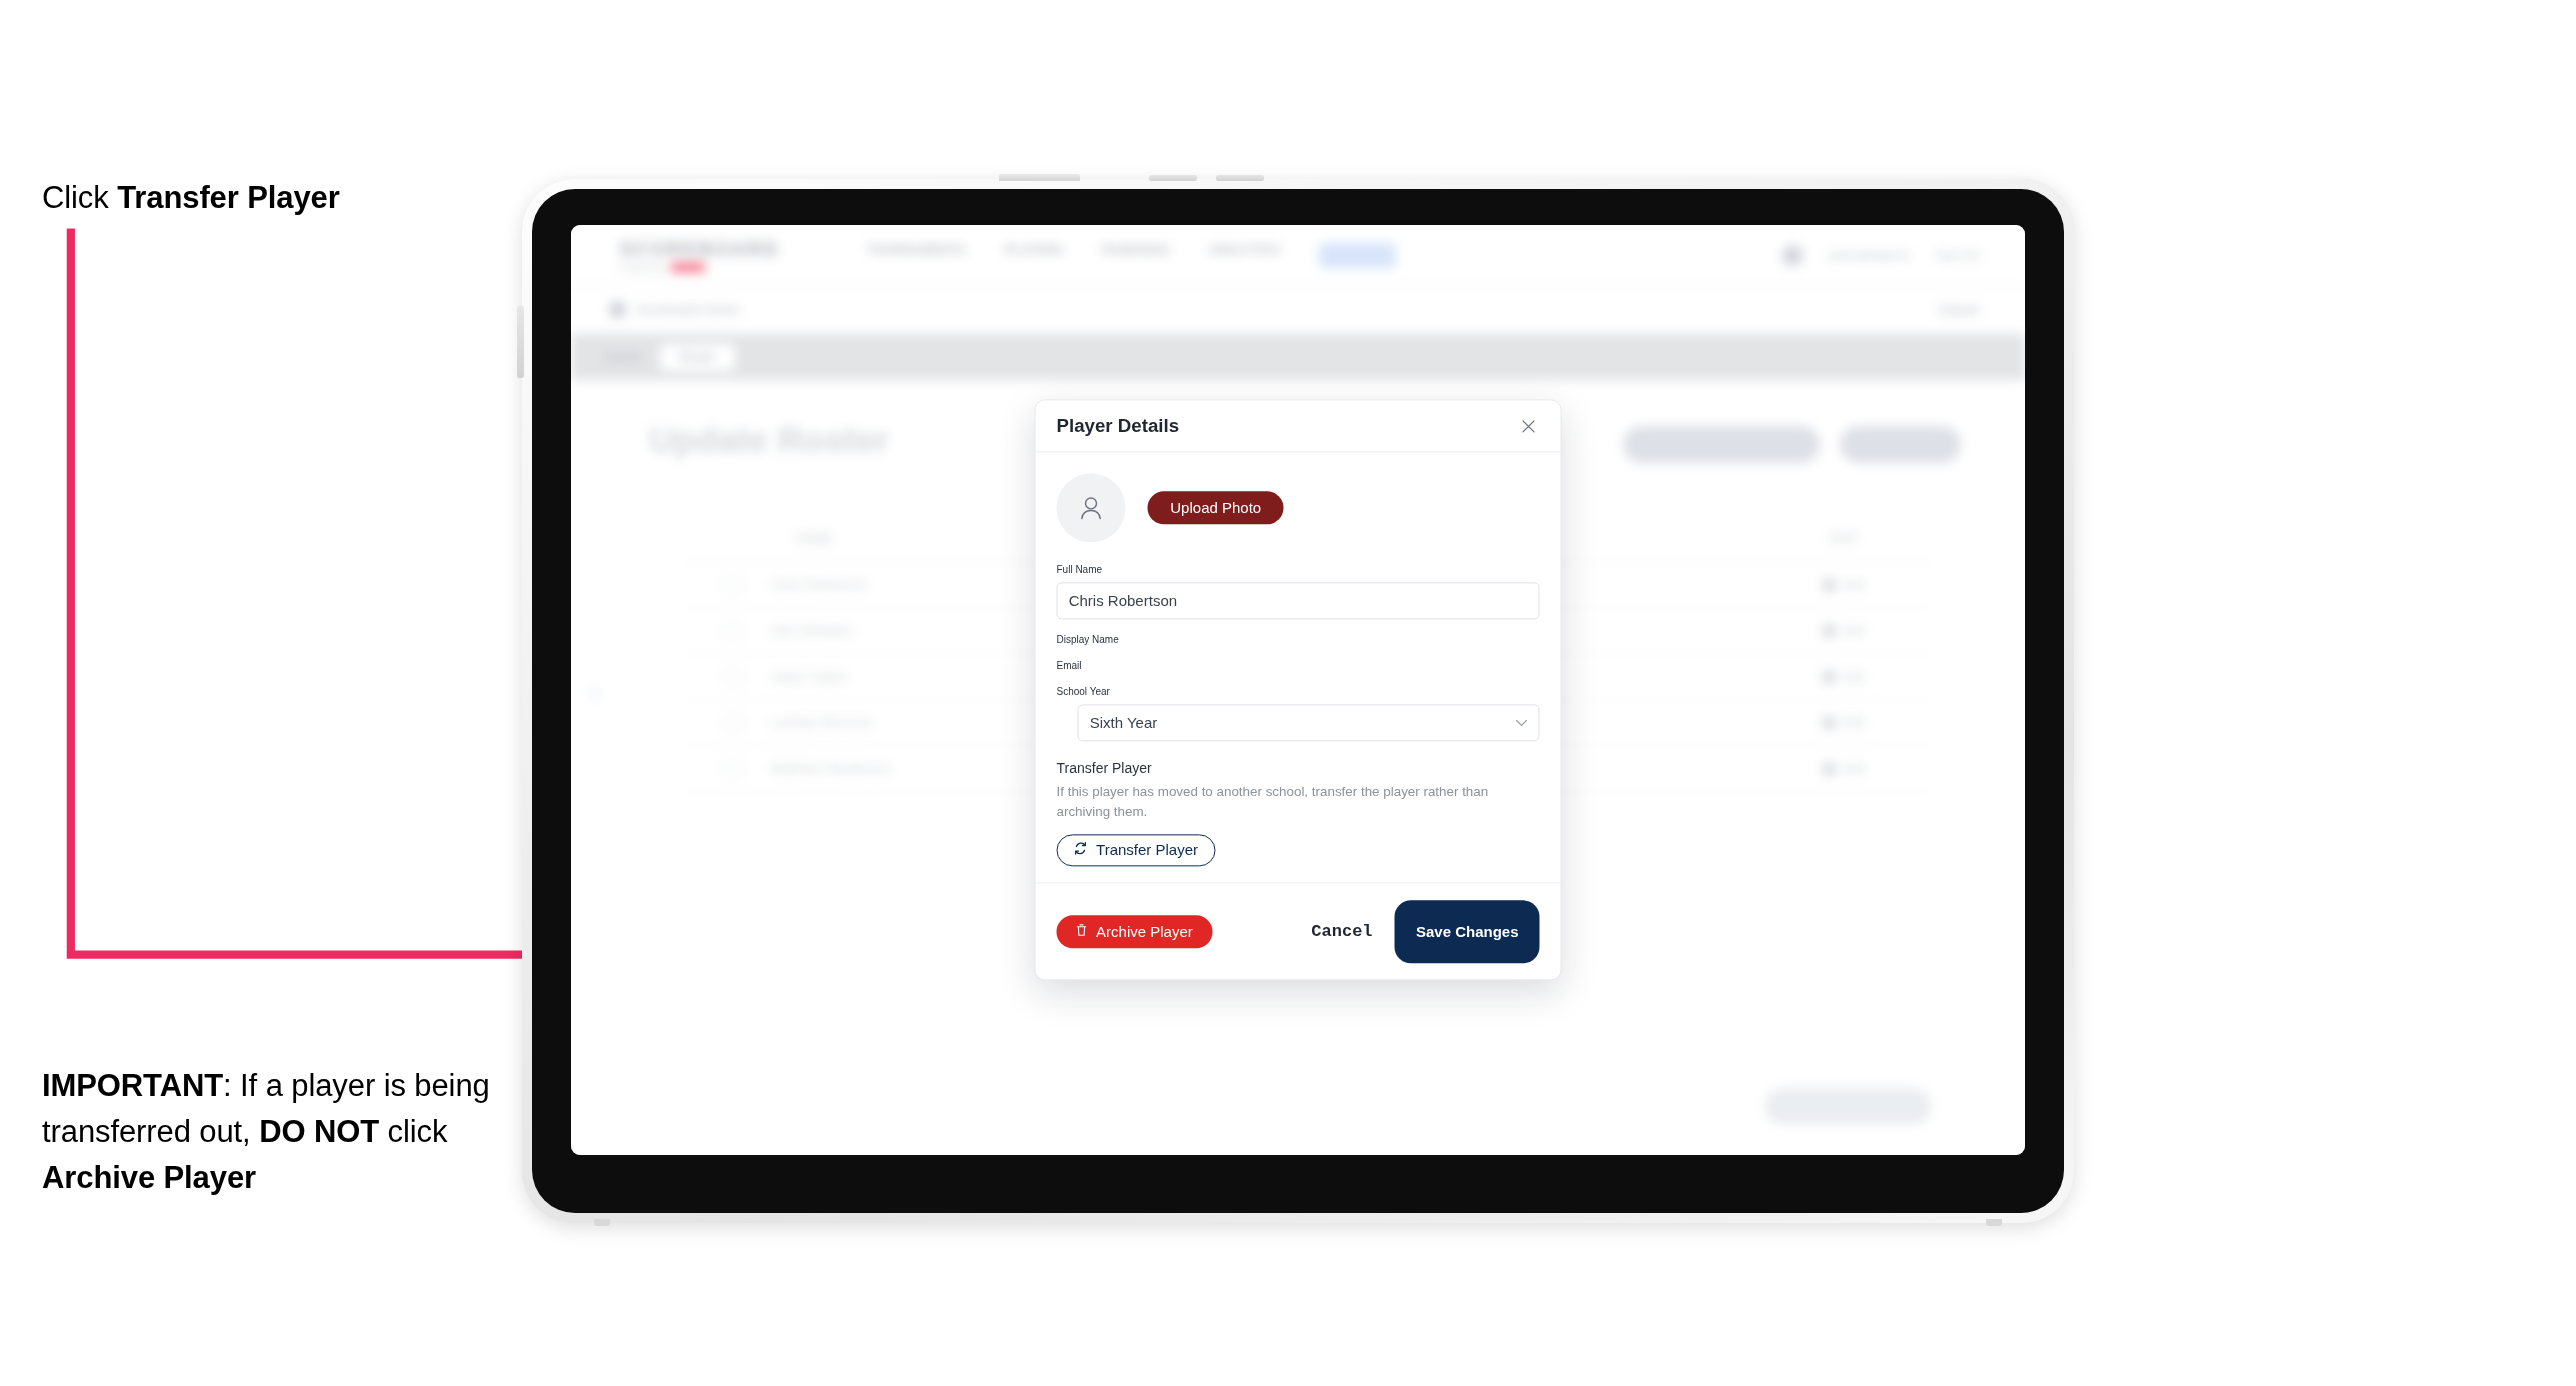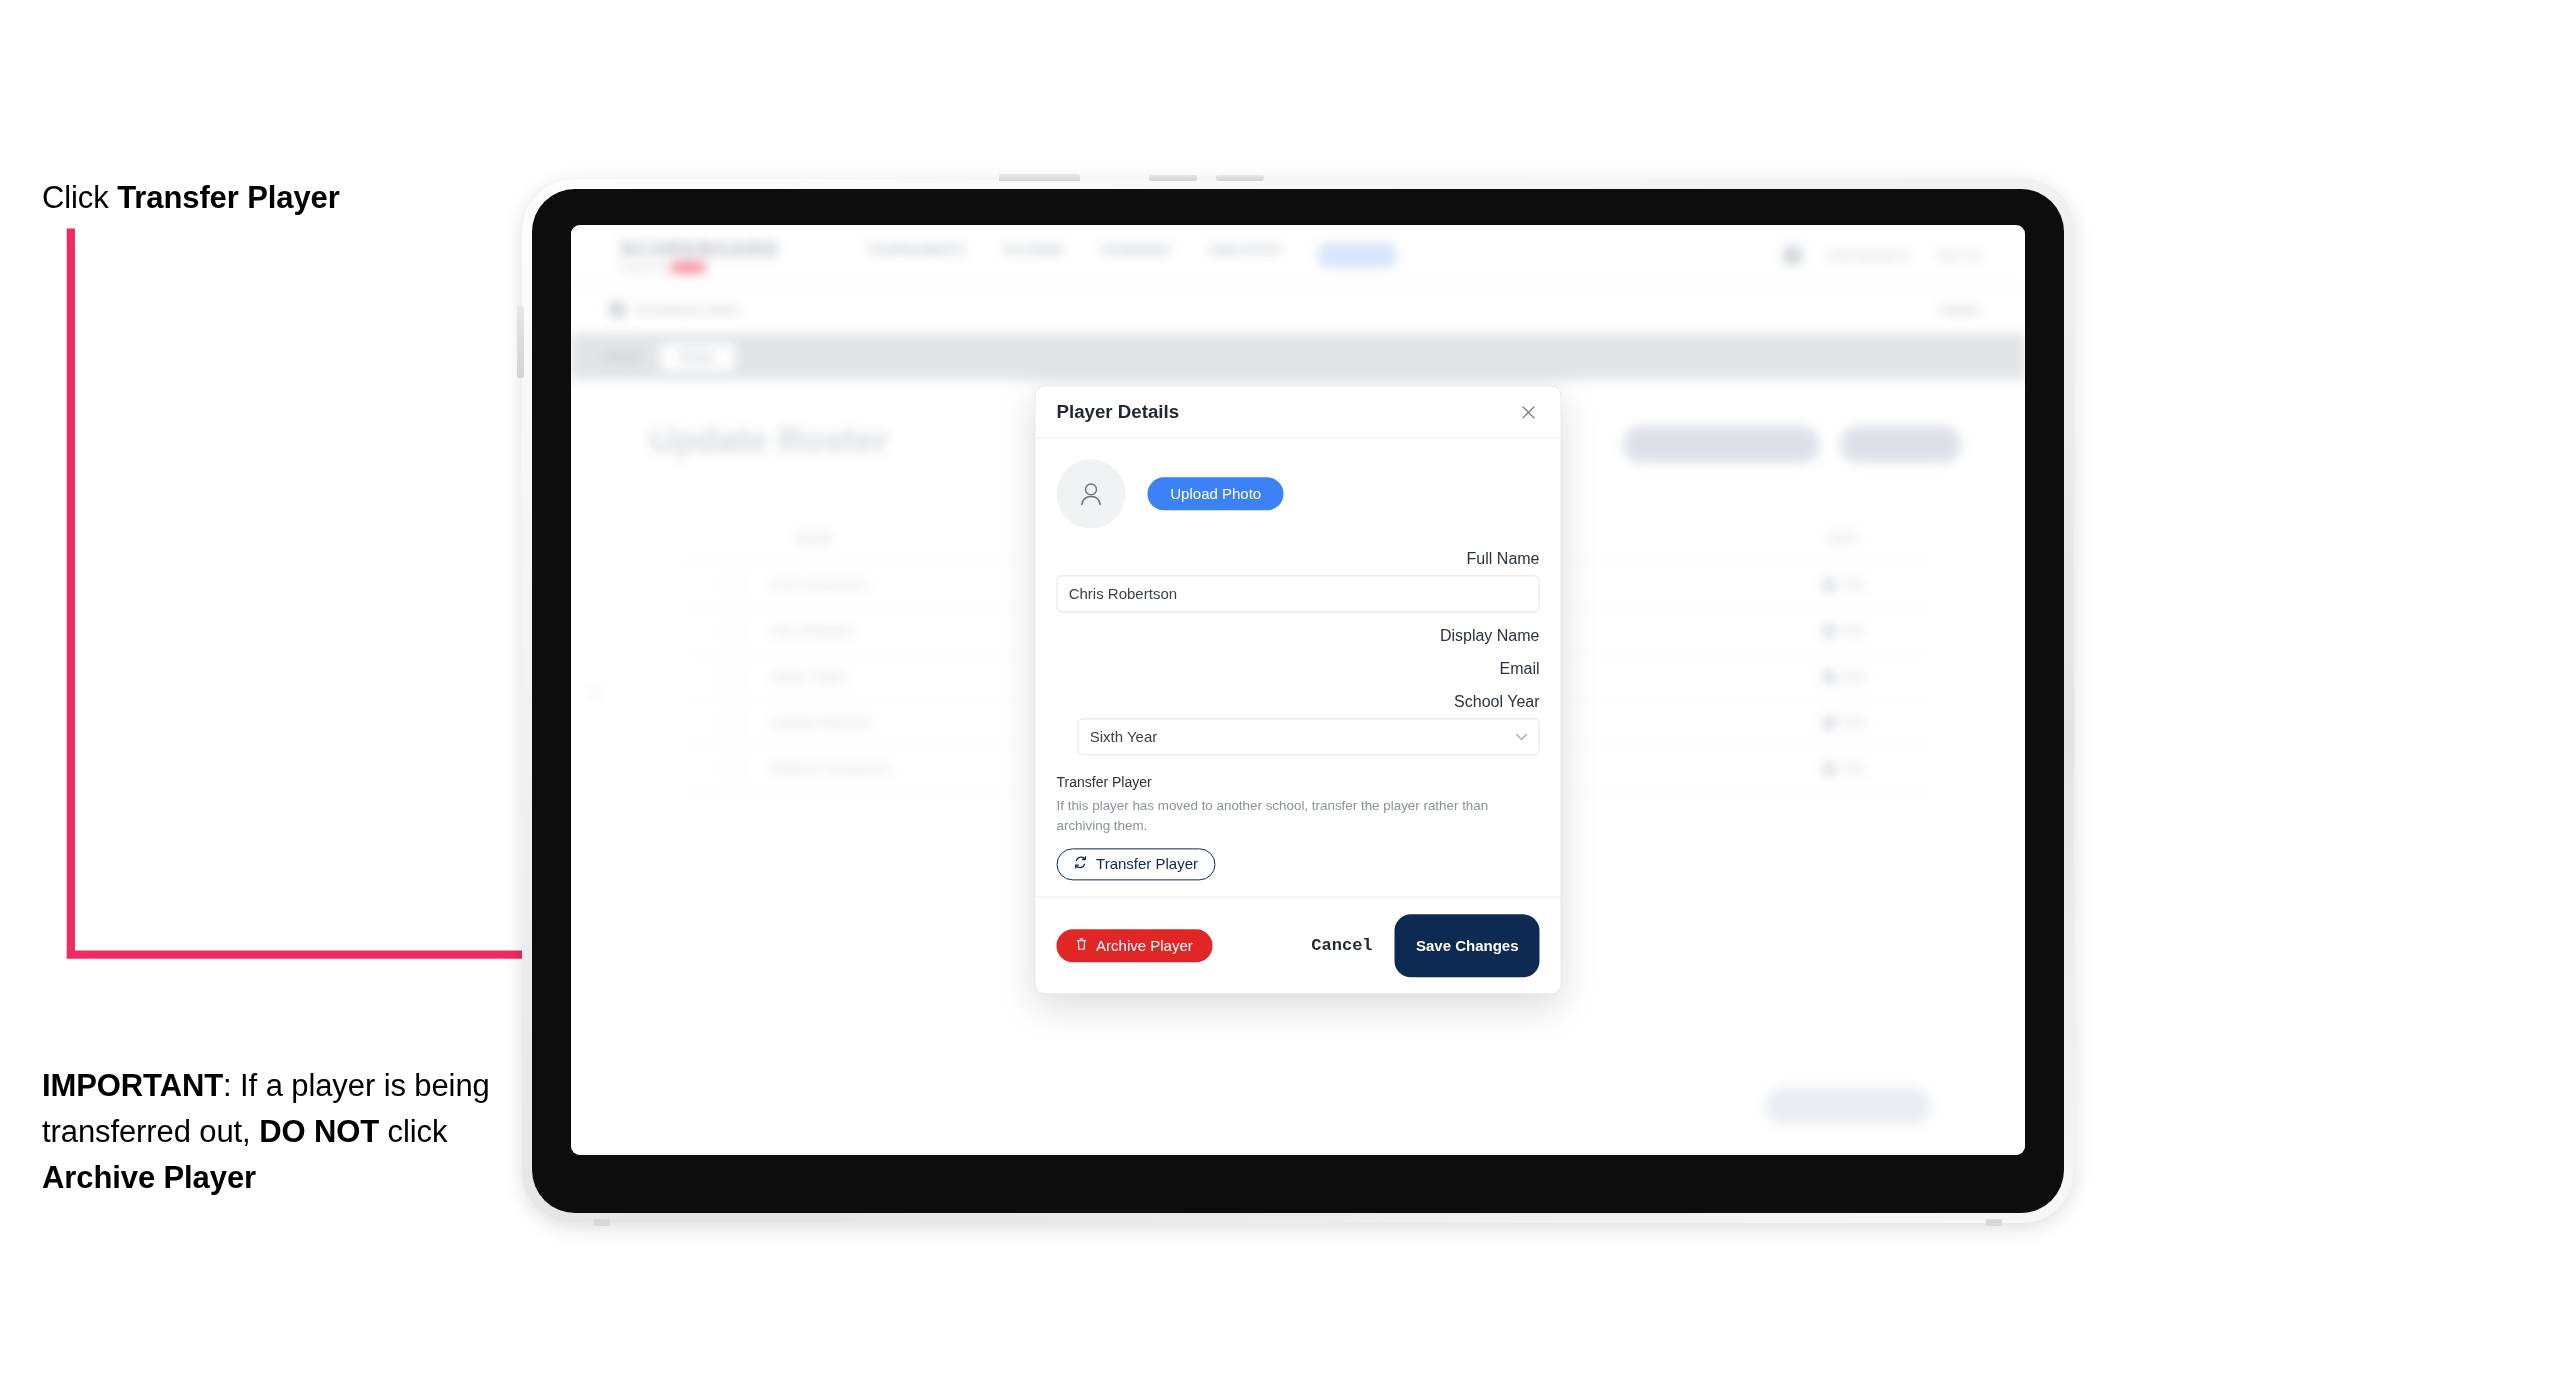--- a/index.html
+++ b/index.html
@@ -116,25 +116,25 @@
   .m-head { height:52px; display:flex; align-items:center; padding:0 19.4px 0 21px;
             border-bottom:0.7px solid #eceef0; }
   .m-title { font-size:18.7px; color:#1f2733; font-weight:700; }
   .m-close { margin-left:auto; width:25px; height:25px; display:flex; align-items:center;
              justify-content:center; cursor:pointer; }
   .m-body { padding:21px 21px 16.4px 21px; }
 
   .photo-row { display:flex; align-items:center; gap:22.4px; margin-bottom:22.4px; }
   .avatar-big { width:69px; height:69px; border-radius:50%; background:#f1f2f4;
                 display:flex; align-items:center; justify-content:center; }
-  .upload-btn { background:#3b82f6; color:#fff; font-size:15px; border:none;
+  .upload-btn { background:#7f1d1d; color:#fff; font-size:15px; border:none;
                 border-radius:16.4px; padding:8.2px 22.4px; cursor:pointer; }
 
   .field { margin-bottom:15px; }
-  .field-label { font-size:16px; color:#2b3340; margin-bottom:6.7px; display:block;text-align:right; }
+  .field-label { font-size:10px; color:#2b3340; margin-bottom:6.7px; display:block; }
   .field-input {
     width:100%; height:37px; border:0.7px solid #dfe2e6; border-radius:5.2px;
     padding:0 11.2px; font-size:15px; color:#3a424f; background:#fff;
     font-family:"Liberation Sans", sans-serif;
   }
   .select-wrap { position:relative;margin-left:21px; }
   .select-wrap .chev { position:absolute; right:12px; top:50%; transform:translateY(-50%);
                        pointer-events:none; }
 
   .transfer-sec { margin-top:19.4px; }

